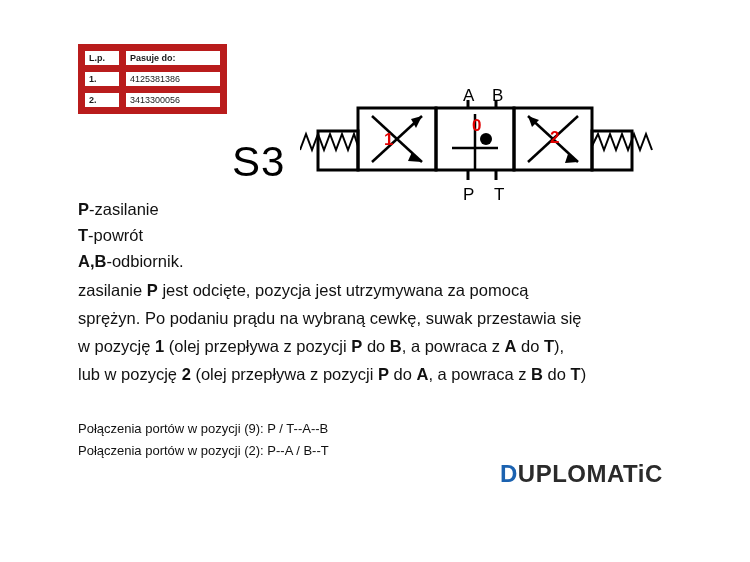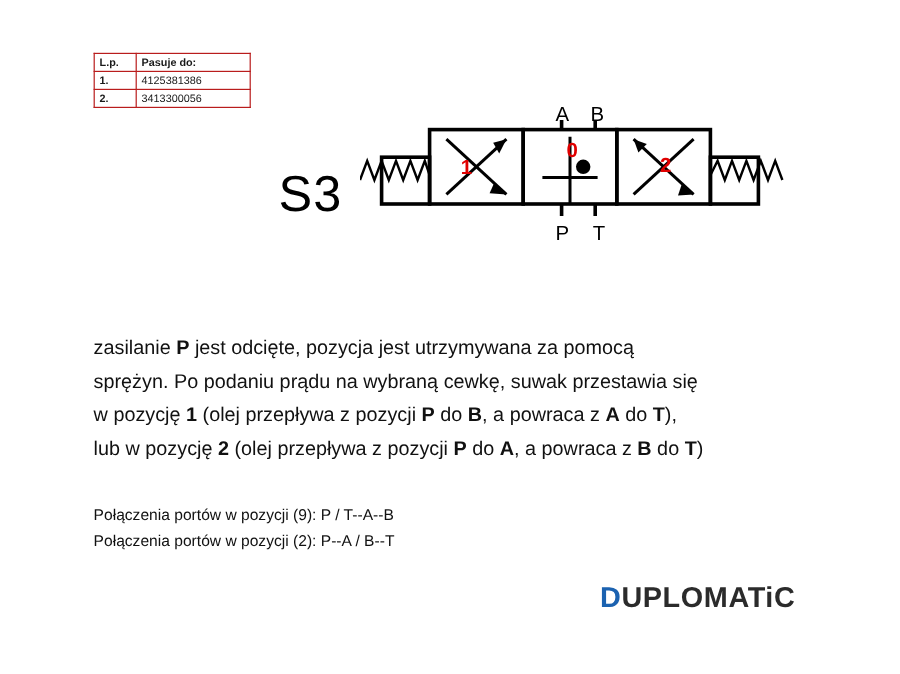--- a/index.html
+++ b/index.html
@@ -24,21 +24,21 @@
   
   .parts-table {
     position: absolute;
     left: 78px;
     top: 44px;
     border-collapse: collapse;
     font-size: 9px;
     font-family: "Liberation Sans", sans-serif;
   }
   .parts-table td, .parts-table th {
-    border: 1px solid #b91c1c;
+    border: 7px solid #b91c1c;
     padding: 1px 4px;
     text-align: left;
     font-weight: normal;
     line-height: 12px;
     white-space: nowrap;
   }
   .parts-table th {
     font-weight: bold;
     font-size: 9px;
   }
@@ -124,21 +124,20 @@
   
   .logo {
     position: absolute;
     left: 500px;
     top: 460px;
     font-size: 24px;
     font-weight: bold;
     letter-spacing: 0.5px;
     font-family: "Liberation Sans", sans-serif;
     color: #2b2b2b;
-    margin-top: 25px;
   }
   .logo .d {
     color: #1b62b0;
   }
 </style>
 </head>
 <body>
 
 <div class="page">
 
@@ -211,20 +210,25 @@
         <line x1="168" y1="22" x2="168" y2="14"></line>
         <line x1="196" y1="22" x2="196" y2="14"></line>
         <line x1="168" y1="84" x2="168" y2="94"></line>
         <line x1="196" y1="84" x2="196" y2="94"></line>
       </g>
     </svg>
   </div>
 
   <div class="s3">S3</div>
 
+  <div class="legend">
+    <div><span class="b">P</span><span>-zasilanie</span></div>
+    <div><span class="b">T</span><span>-powrót</span></div>
+    <div><span class="b">A,B</span><span>-odbiornik.</span></div>
+  </div>
 
   <div class="desc">
     <div>
       <span>zasilanie </span><span class="b">P</span><span> jest odcięte, pozycja jest utrzymywana za pomocą</span>
     </div>
     <div>
       <span>sprężyn. Po podaniu prądu na wybraną cewkę, suwak przestawia się</span>
     </div>
     <div>
       <span>w pozycję </span><span class="b">1</span><span> (olej przepływa z pozycji </span><span class="b">P</span><span> do </span><span class="b">B</span><span>, a powraca z </span><span class="b">A</span><span> do </span><span class="b">T</span><span>),</span>

